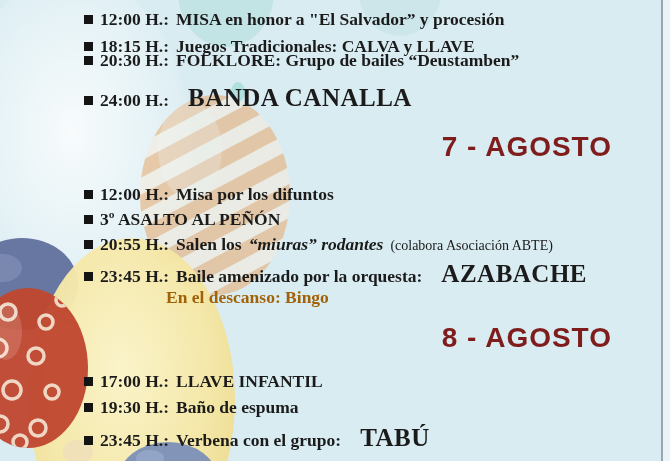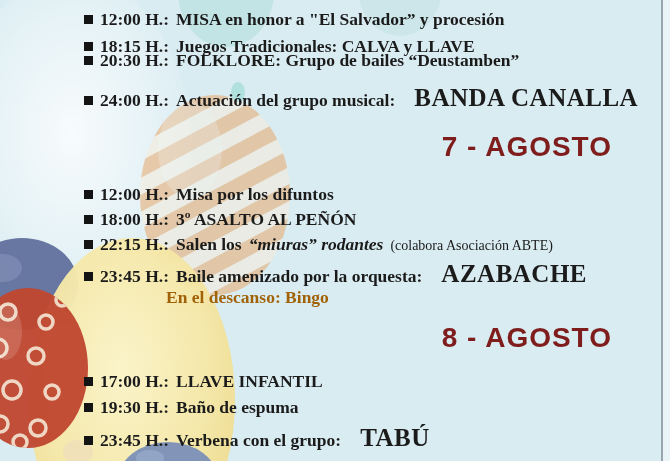--- a/index.html
+++ b/index.html
@@ -116,39 +116,37 @@
       <span class="txt">Juegos Tradicionales: CALVA y LLAVE</span>
     </div>
     <div class="row" style="top:50px">
       <span class="bullet"></span>
       <span class="time">20:30 H.:</span>
       <span class="txt">FOLKLORE: Grupo de bailes “Deustamben”</span>
     </div>
     <div class="row" style="top:84px">
       <span class="bullet"></span>
       <span class="time">24:00 H.:</span>
-      <span class="txt">Actuación del grupo musical:</span>
       <span class="band">BANDA CANALLA</span>
     </div>
 
     <div class="heading" style="top:131px">7 - AGOSTO</div>
 
     <div class="row" style="top:184px">
       <span class="bullet"></span>
       <span class="time">12:00 H.:</span>
       <span class="txt">Misa por los difuntos</span>
     </div>
     <div class="row" style="top:209px">
       <span class="bullet"></span>
-      <span class="time">18:00 H.:</span>
       <span class="txt">3º ASALTO AL PEÑÓN</span>
     </div>
     <div class="row" style="top:234px">
       <span class="bullet"></span>
-      <span class="time">22:15 H.:</span>
+      <span class="time">20:55 H.:</span>
       <span class="txt">Salen los</span>
       <span class="italic">“miuras” rodantes</span>
       <span class="note">(colabora Asociación ABTE)</span>
     </div>
     <div class="row" style="top:260px">
       <span class="bullet"></span>
       <span class="time">23:45 H.:</span>
       <span class="txt">Baile amenizado por la orquesta:</span>
       <span class="band">AZABACHE</span>
     </div>

